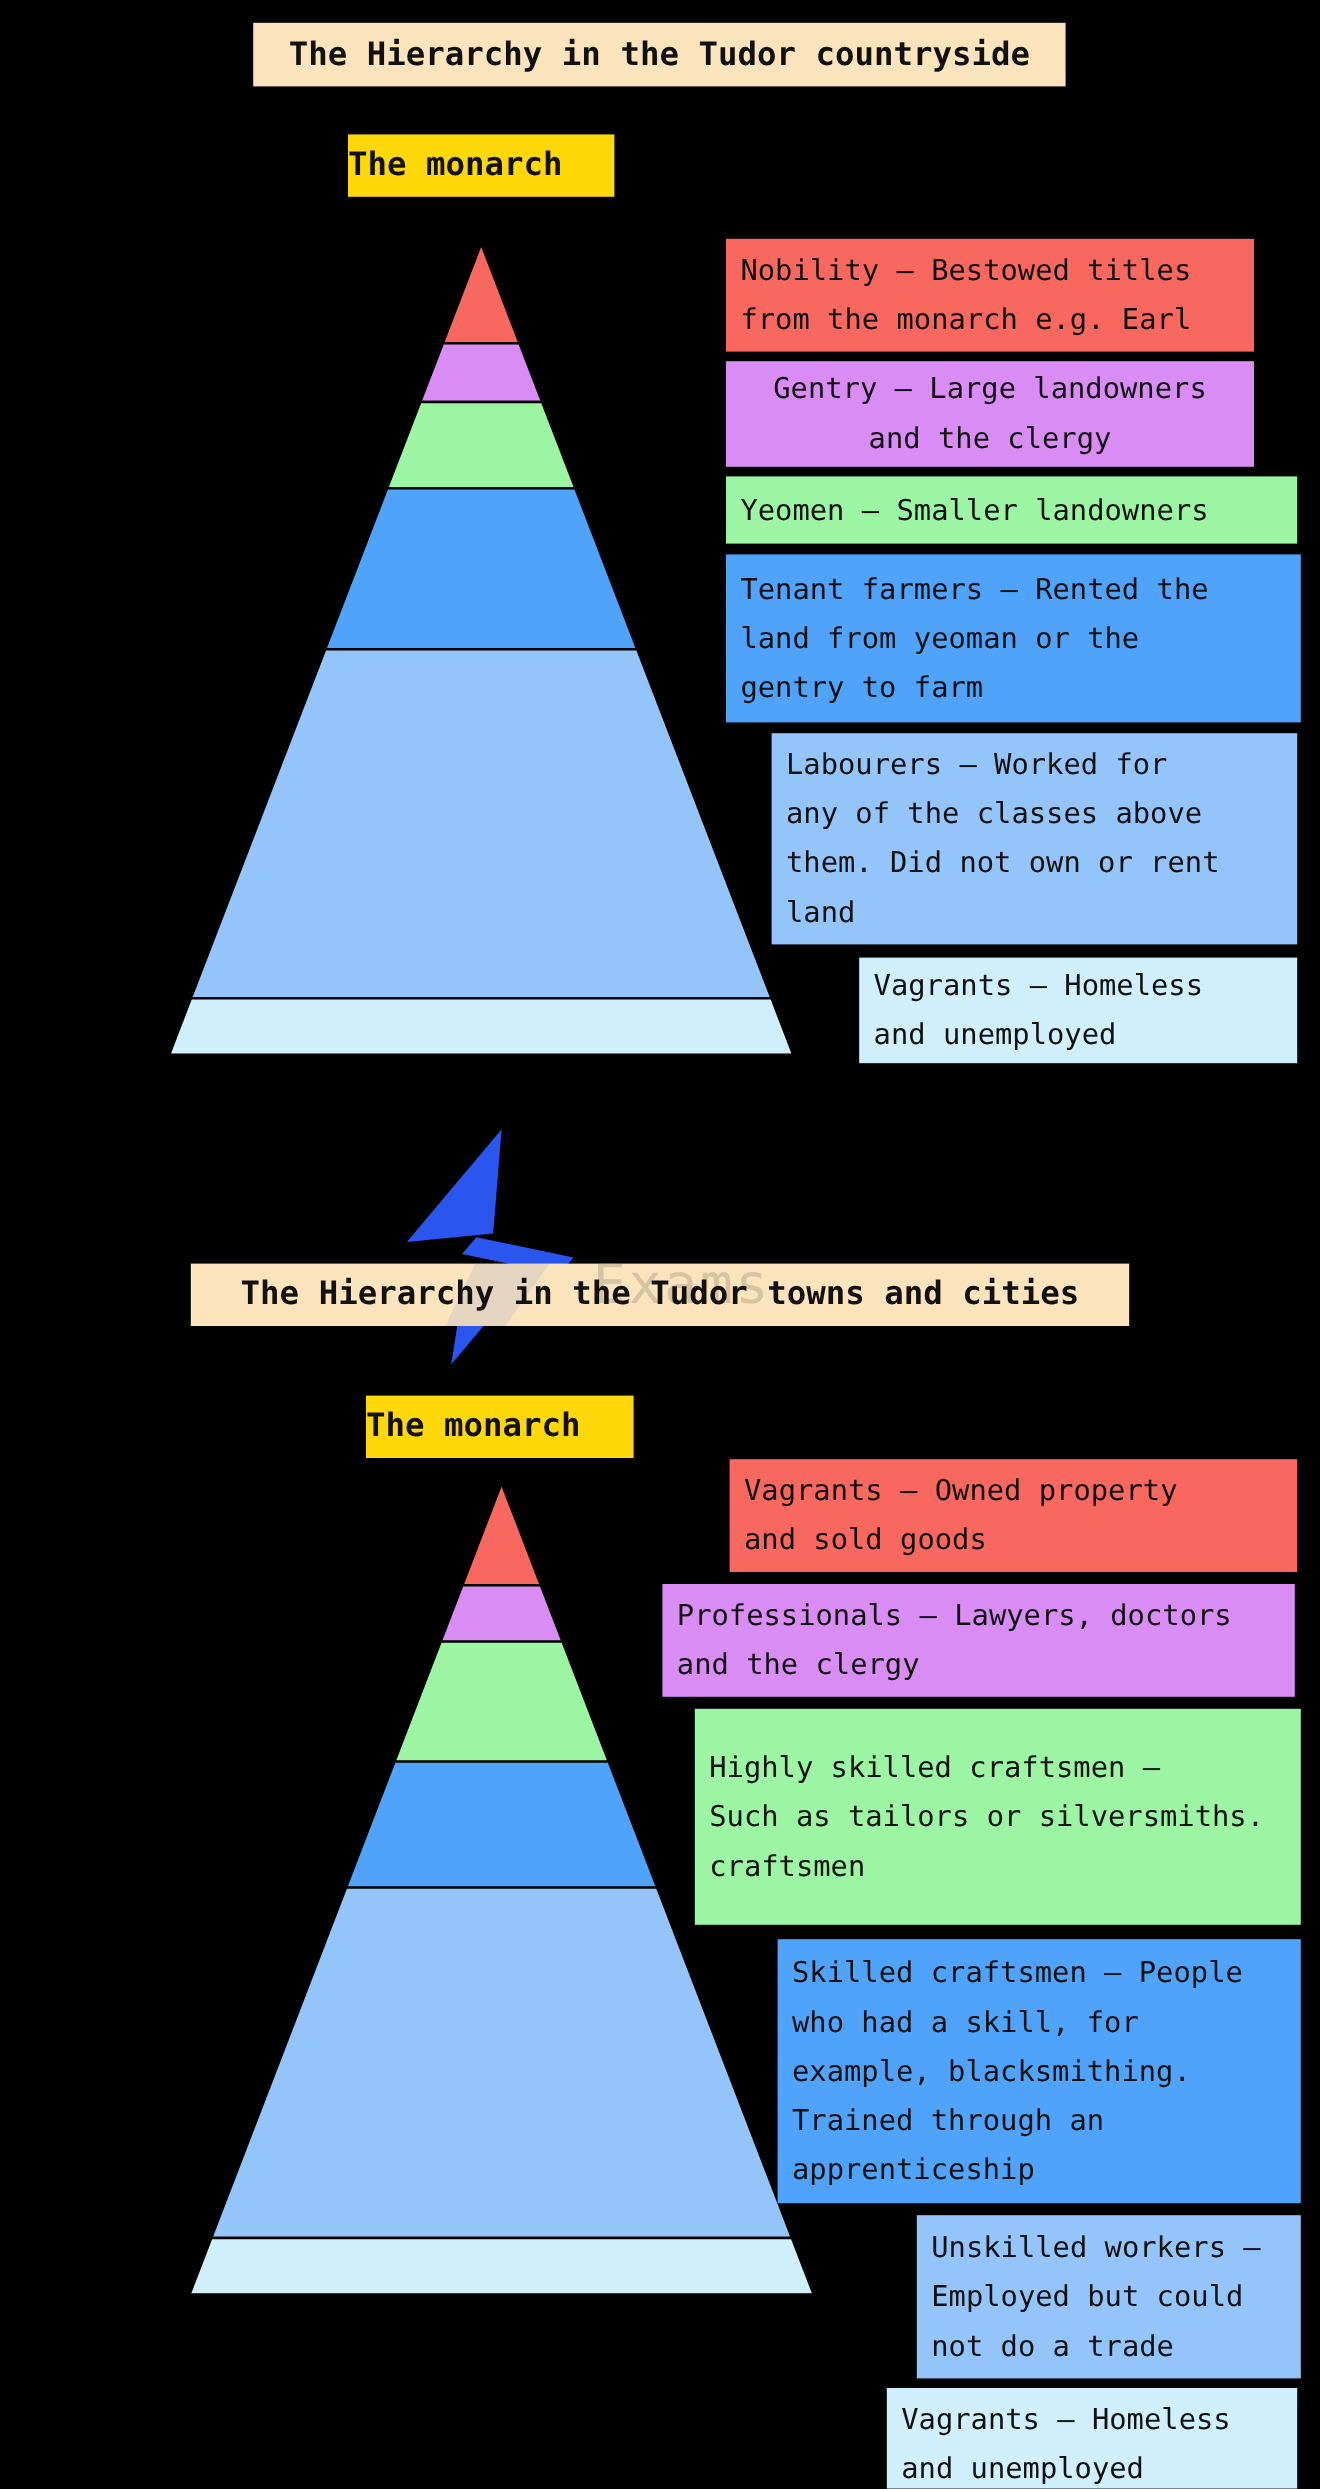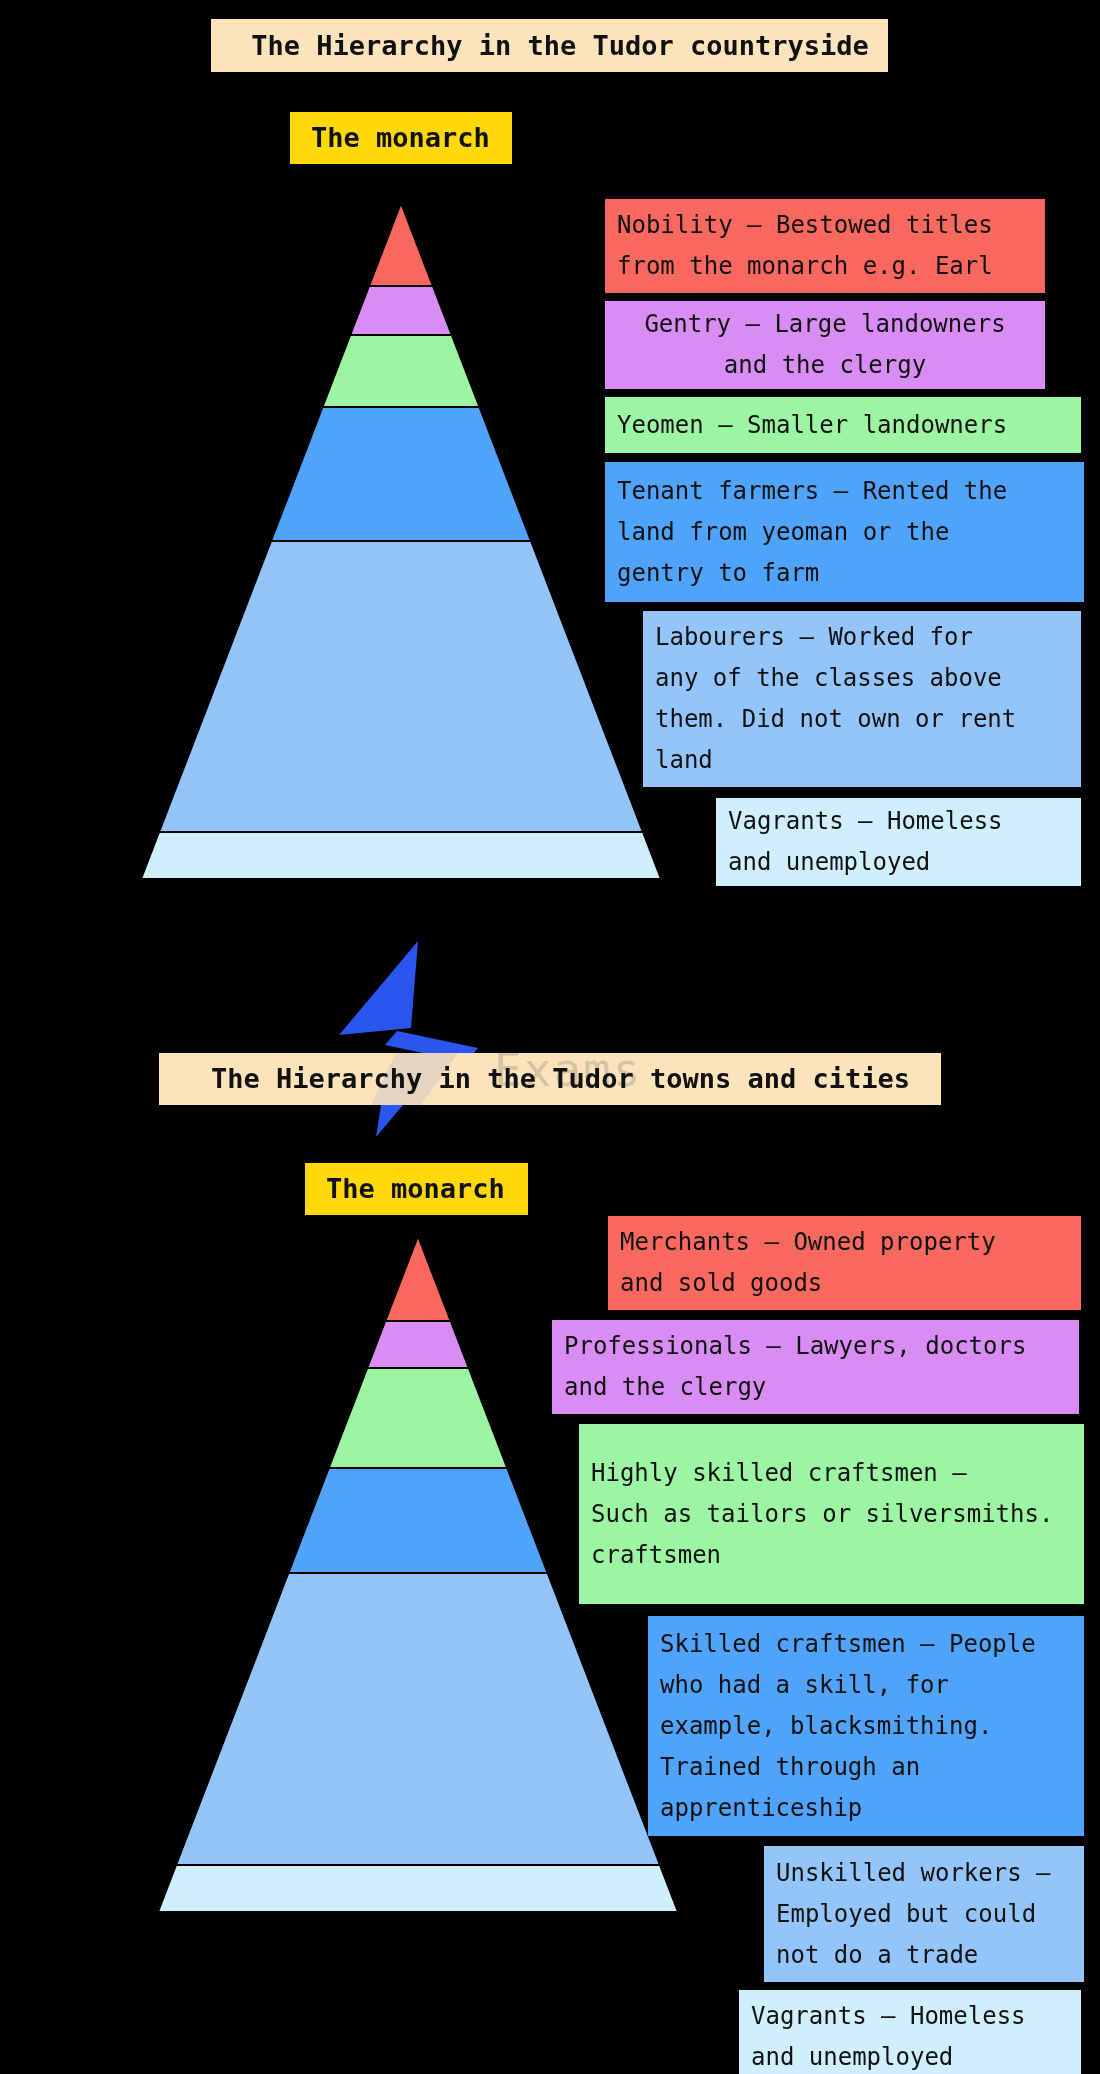--- a/index.html
+++ b/index.html
@@ -9,21 +9,20 @@
     background:#000;
     overflow:hidden;
     font-family:"DejaVu Sans Mono", monospace;
   }
   #diagram-svg{position:absolute;left:0;top:0;width:1100px;height:2074px;}
   .box{
     position:absolute;
     display:flex;flex-direction:column;justify-content:center;
     box-sizing:border-box;
     color:#111;
-    padding-left:21px;
   }
   .title-box{
     align-items:center;
     font-weight:bold;font-size:27px;line-height:30px;
     white-space:nowrap;
   }
   .monarch-box{
     align-items:flex-start;
     font-weight:bold;font-size:27px;line-height:30px;
     white-space:nowrap;
@@ -111,21 +110,21 @@
     <span id="watermark">Exams</span>
     <span class="title-text">The Hierarchy in the Tudor towns and cities</span>
   </div>
 
   <div class="box monarch-box" id="monarch2-box" style="left: 305px; top: 1163px; width: 223px; height: 52px; background: rgb(255, 216, 10);">
     <span>The monarch</span>
   </div>
 
   <div id="labels-2">
       <div class="box label-box" style="left: 608px; top: 1176px; width: 473px; height: 94px; background: rgb(248, 104, 94);">
-        <div class="label-line">Merchants – Owned property</div>
+        <div class="label-line">Vagrants – Owned property</div>
         <div class="label-line">and sold goods</div>
       </div>
       <div class="box label-box" style="left: 552px; top: 1280px; width: 527px; height: 94px; background: rgb(216, 140, 244);">
         <div class="label-line">Professionals – Lawyers, doctors</div>
         <div class="label-line">and the clergy</div>
       </div>
       <div class="box label-box" style="left: 579px; top: 1384px; width: 505px; height: 180px; background: rgb(155, 245, 162);">
         <div class="label-line">Highly skilled craftsmen –</div>
         <div class="label-line">Such as tailors or silversmiths.</div>
         <div class="label-line">craftsmen</div>

